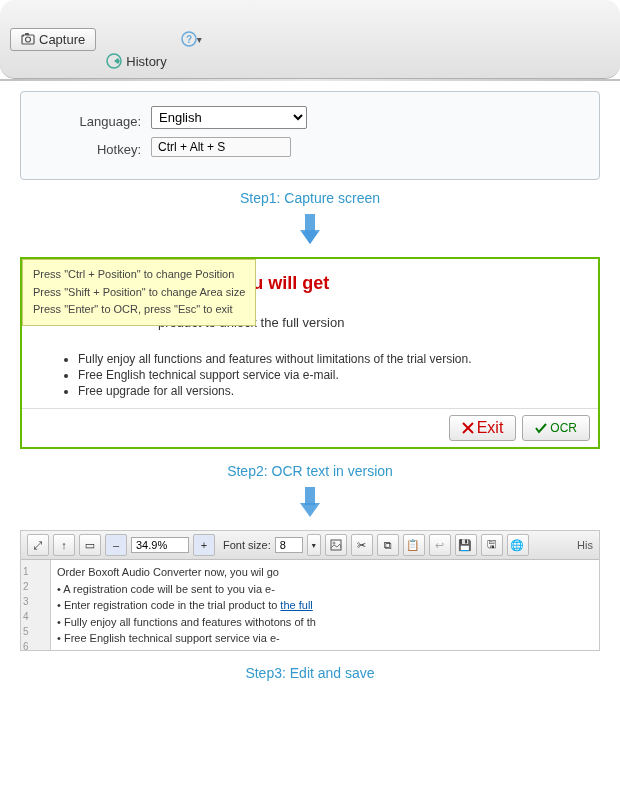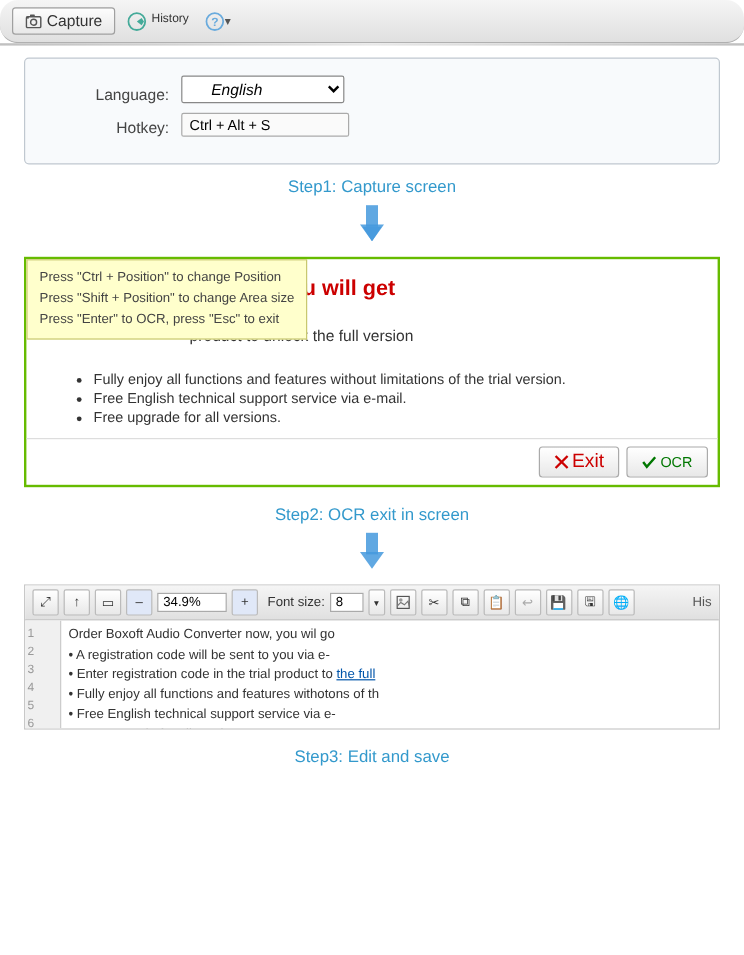--- a/index.html
+++ b/index.html
@@ -29,28 +29,29 @@
       border: 1px solid #a0a0a0;
       background: linear-gradient(to bottom, #fdfdfd, #e8e8e8);
       padding: 3px 10px;
       border-radius: 3px;
       cursor: pointer;
       font-size: 13px;
       color: #333;
     }
     .history-btn {
       display: flex;
-      align-items: flex-start;
+      align-items: flex-end;
       gap: 4px;
       background: none;
       border: none;
       cursor: pointer;
-      font-size: 10px;
+      font-size: 13px;
       color: #333;
       padding: 3px 6px;
+      margin-top: 44px;
     }
     .help-btn {
       display: flex;
       align-items: center;
       background: none;
       border: none;
       cursor: pointer;
       font-size: 13px;
       color: #333;
       padding: 3px 4px;
@@ -76,28 +77,27 @@
       margin-bottom: 8px;
     }
     .settings-label {
       width: 100px;
       text-align: right;
       padding-right: 10px;
       font-size: 13px;
       color: #444;
     }
     .lang-select {
-      padding: 2px 20px;
+      padding: 2px 3px;
       border: 1px solid #888;
       border-radius: 2px;
       font-size: 13px;
       background: white;
-      width: 136px;
-      cursor: pointer;
-      font-style: italic;
+      width: 156px;
+      cursor: pointer;
     }
     .hotkey-input {
       border: 1px solid #aaa;
       padding: 2px 6px;
       font-size: 12px;
       width: 140px;
       background: #fafafa;
       border-radius: 2px;
     }
 
@@ -376,21 +376,21 @@
       </button>
       <button class="ocr-btn">
         <svg width="12" height="12" viewBox="0 0 12 12">
           <polyline points="1,6 4,10 11,2" fill="none" stroke="#007700" stroke-width="2"></polyline>
         </svg>
         <span>OCR</span>
       </button>
     </div>
   </div>
 
-  <div class="step-label" style="margin-top:14px;">Step2: OCR exit in screen</div>
+  <div class="step-label" style="margin-top:14px;">Step2: OCR text in version</div>
   <div class="blue-arrow">
     <svg width="36" height="36" viewBox="0 0 36 36">
       <rect x="13" y="4" width="10" height="18" fill="#4499dd" opacity="0.85"></rect>
       <polygon points="8,20 28,20 18,34" fill="#4499dd" opacity="0.85"></polygon>
     </svg>
   </div>
 
   <div class="editor-area">
     <div class="editor-toolbar">
 

